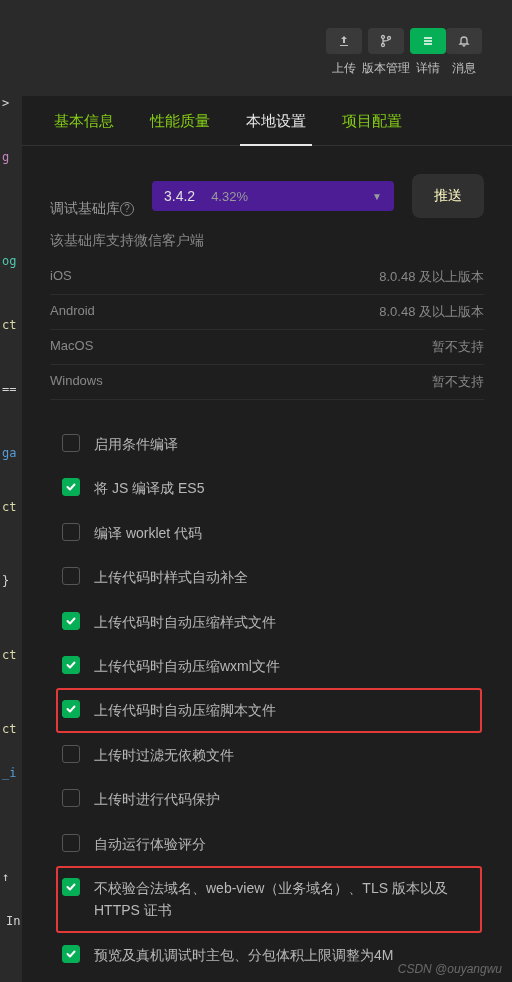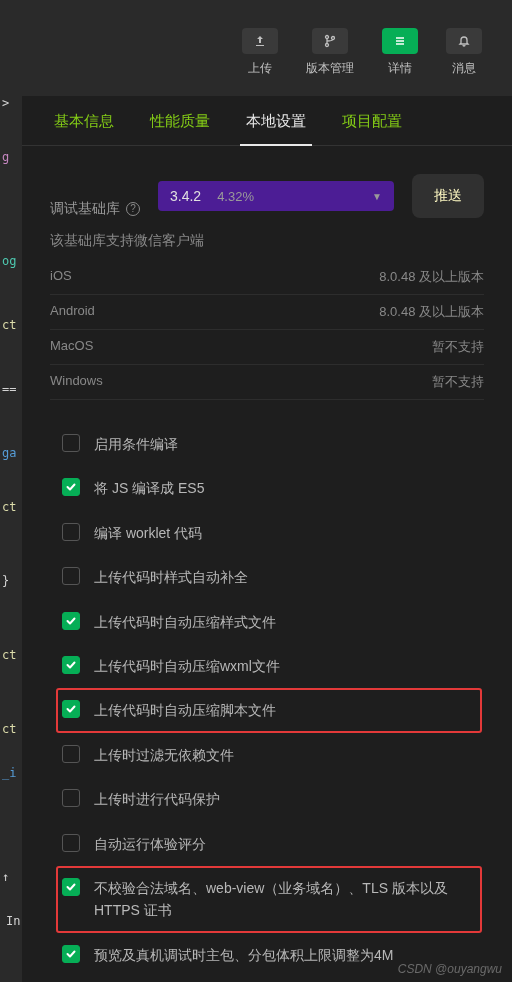--- a/index.html
+++ b/index.html
@@ -16,21 +16,21 @@
 .top-bar {
   height: 18px;
   display: flex;
   justify-content: flex-end;
   align-items: center;
   padding-right: 10px;
 }
 .toolbar {
   display: flex;
   justify-content: flex-end;
-  gap: 28px;
+  gap: 0;
   padding: 10px 30px 14px 0;
 }
 .tool-btn {
   display: flex;
   flex-direction: column;
   align-items: center;
   gap: 6px;
   cursor: pointer;
 }
 .tool-icon {
@@ -97,21 +97,20 @@
   padding: 28px 28px 0 28px;
 }
 .row-lib {
   display: flex;
   align-items: center;
   gap: 18px;
 }
 .label-lib {
   display: flex;
   align-items: center;
-  gap: 6px;
   color: #9a9a9a;
   font-size: 14px;
   margin-top: 25px;
 }
 .help-icon {
   width: 14px; height: 14px;
   border: 1px solid #8a8a8a;
   border-radius: 50%;
   display: inline-flex;
   align-items: center;

